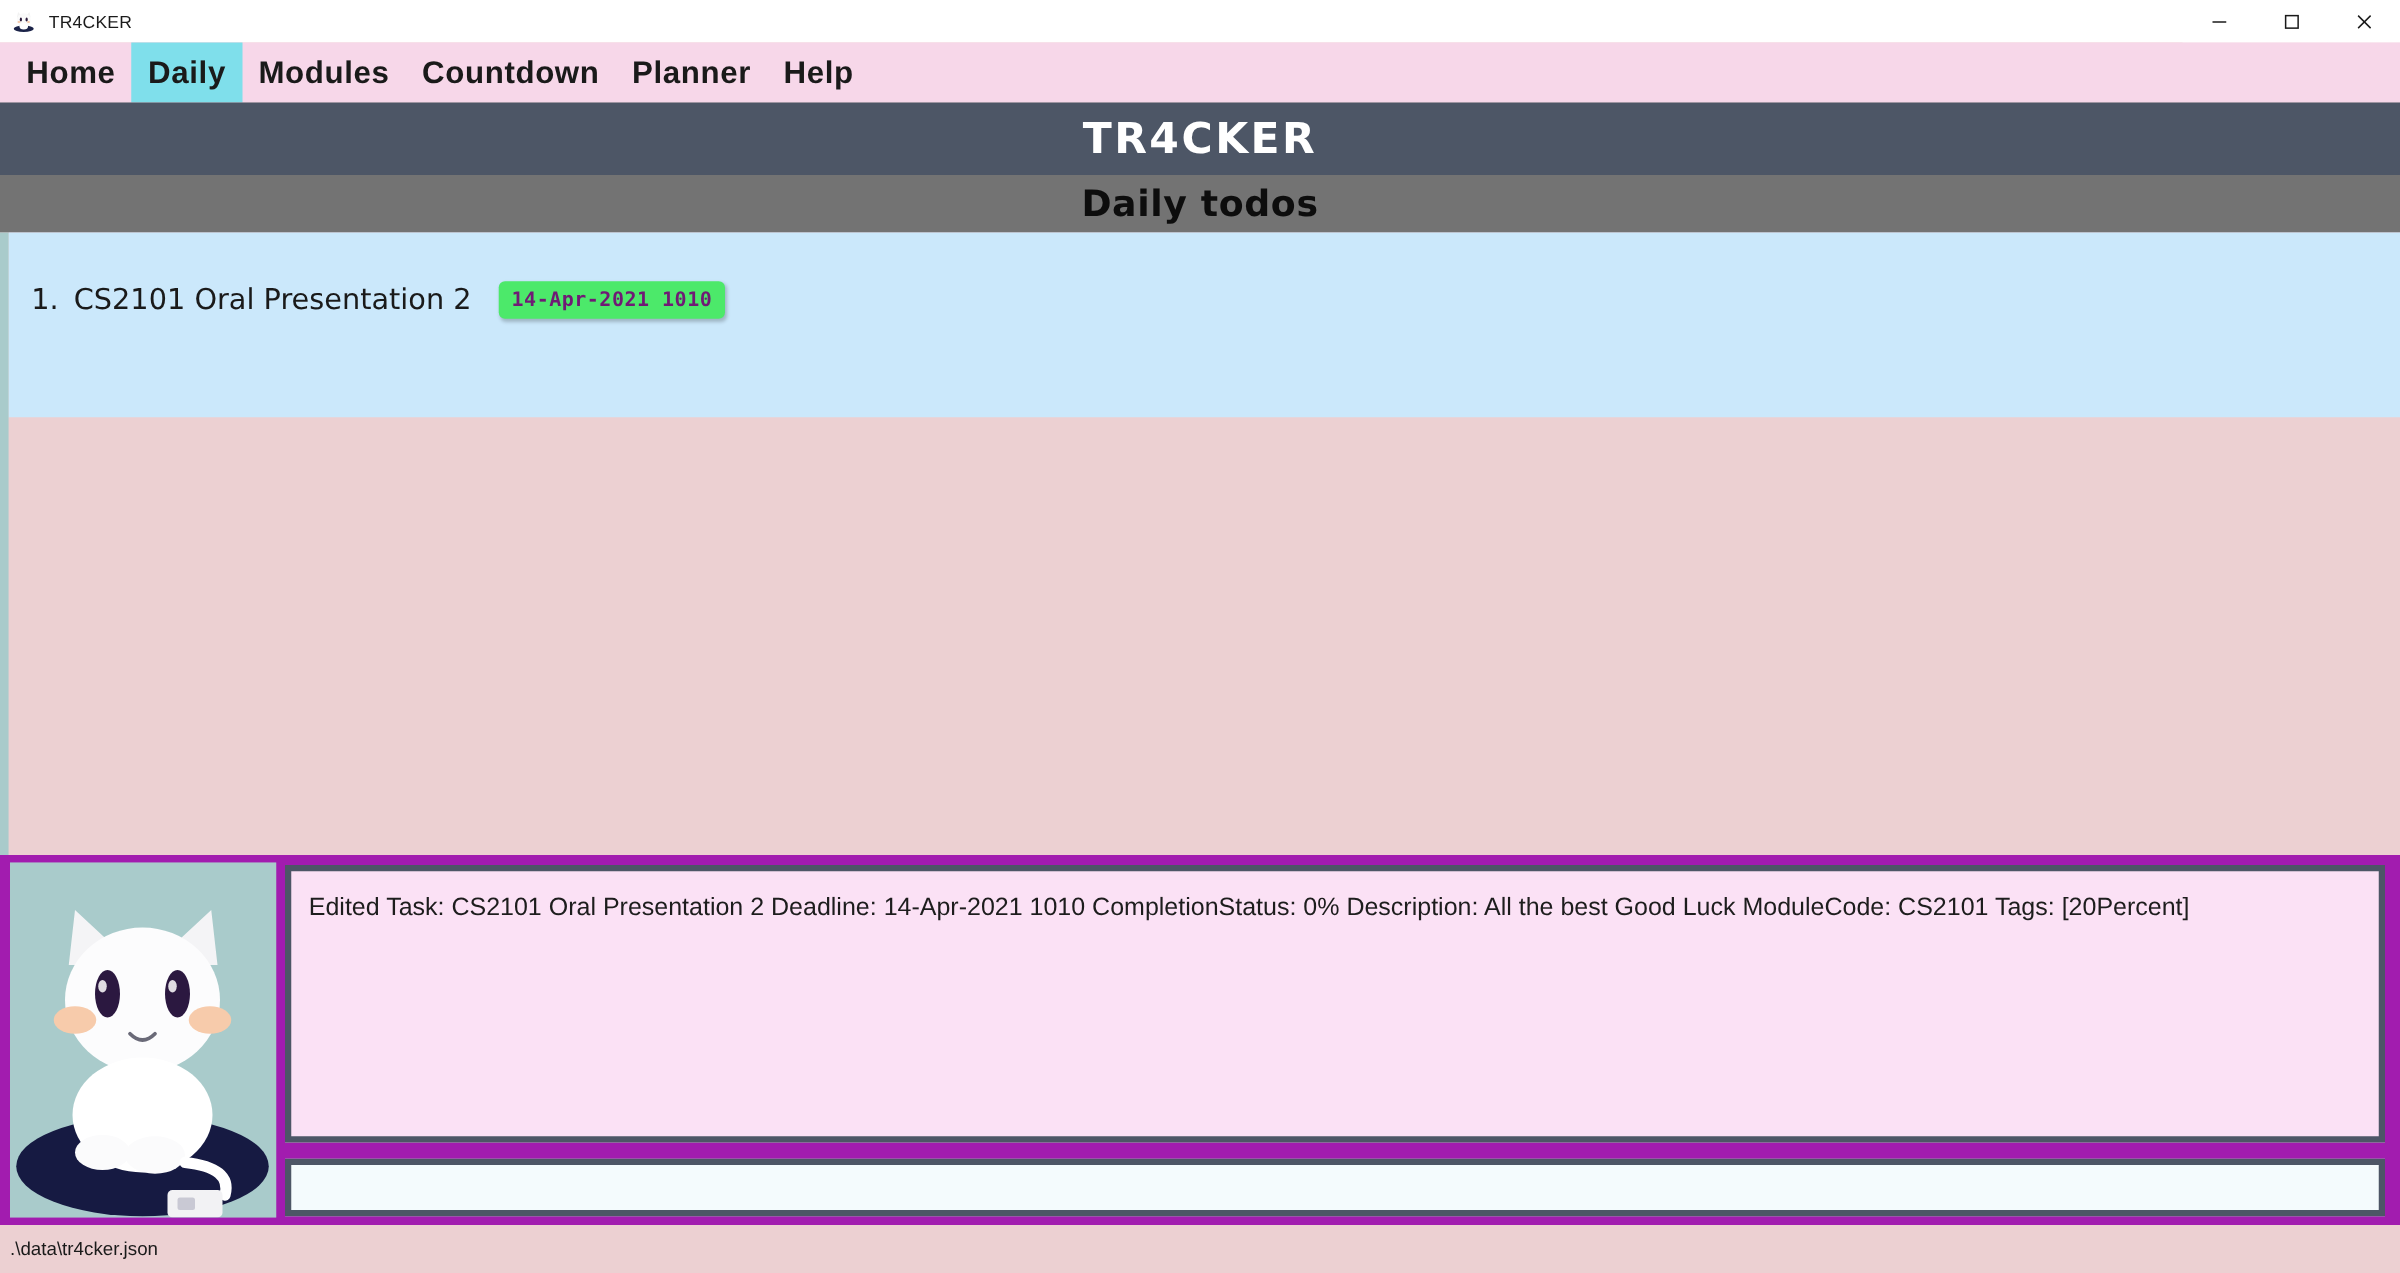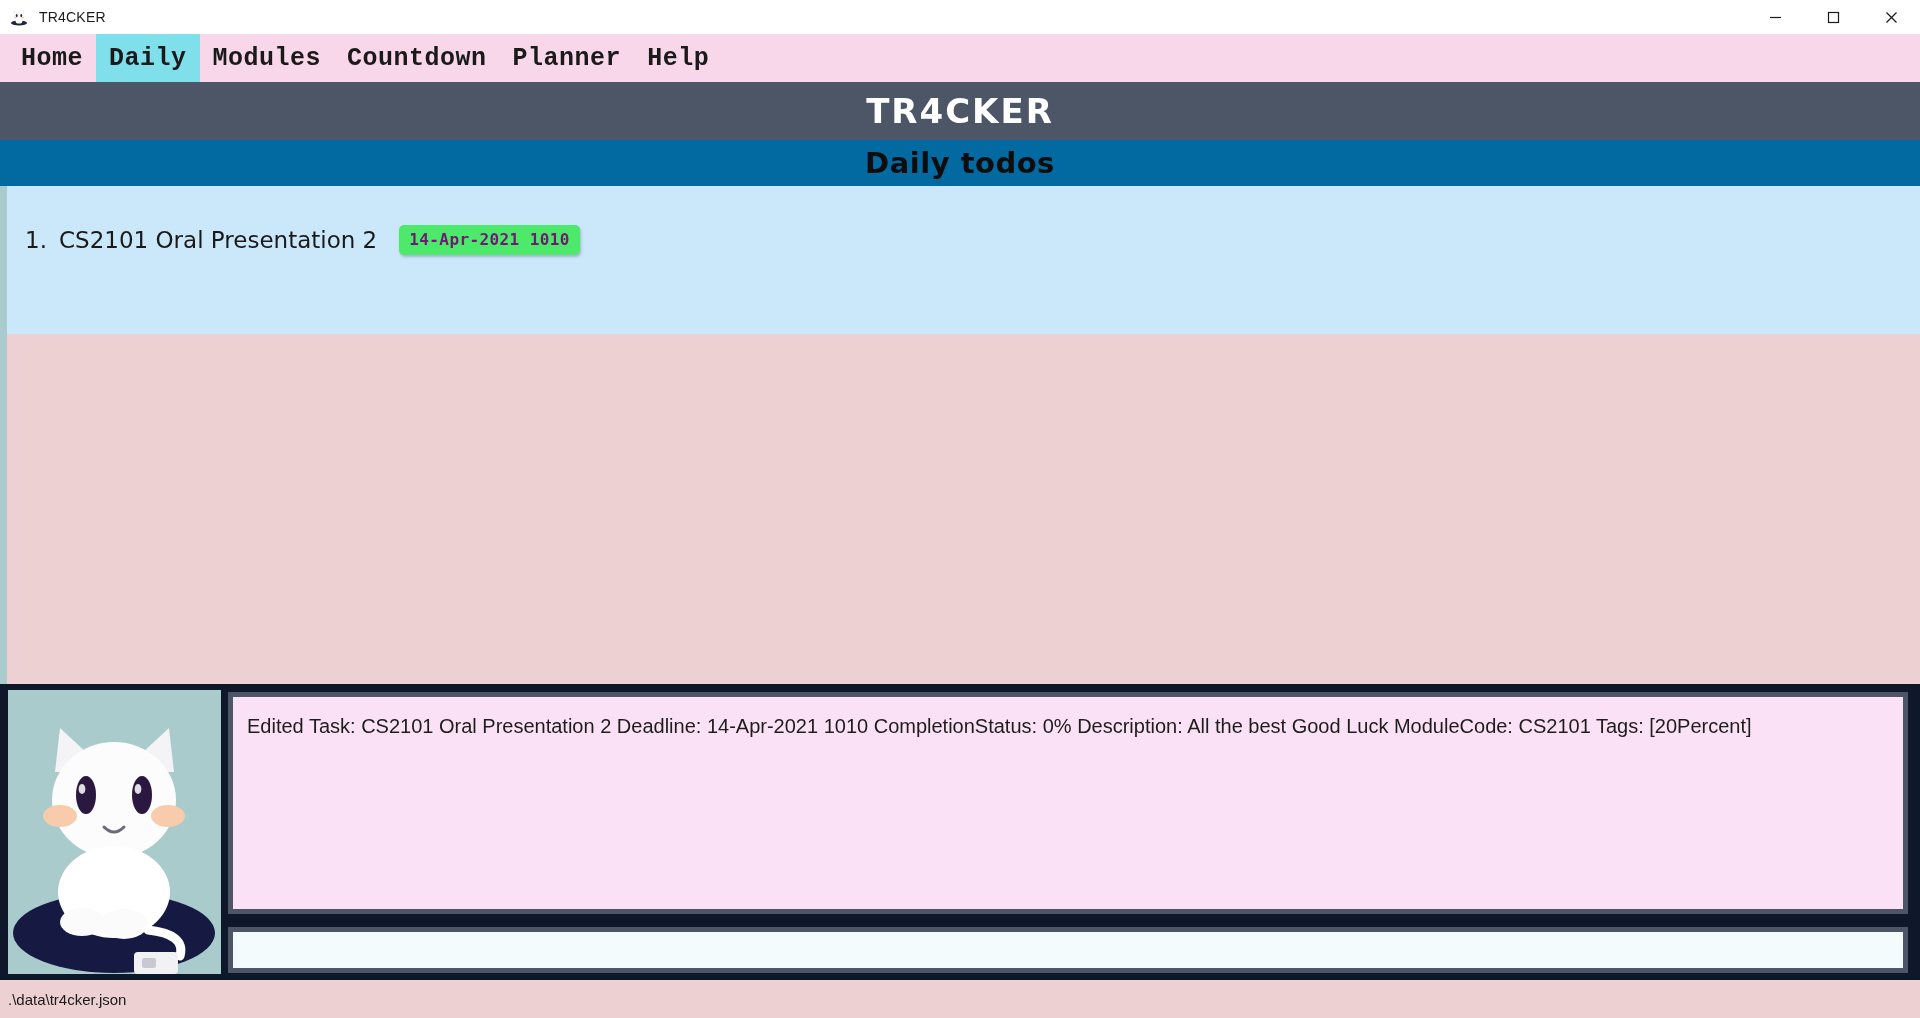--- a/index.html
+++ b/index.html
@@ -61,21 +61,21 @@
     width: 1920px; height: 48px;
     background: #f7d7e9;
     display: flex;
     align-items: stretch;
     padding-left: 8px;
   }
   .menu-item {
     display: flex;
     align-items: center;
     padding: 0 13px;
-    font-family: Liberation Mono, monospace;
+    font-family: Liberation Sans, sans-serif;
     font-weight: bold;
     font-size: 25px;
     color: #1a1a1a;
     letter-spacing: .5px;
     white-space: nowrap;
   }
   .menu-item.selected {
     background: #7fdfeb;
   }
 
@@ -95,21 +95,21 @@
     font-weight: bold;
     font-size: 34px;
     letter-spacing: 2px;
   }
 
   
   .section-banner {
     position: absolute;
     top: 140px; left: 0;
     width: 1920px; height: 46px;
-    background: #0369a1;
+    background: #737373;
     display: flex;
     align-items: center;
     justify-content: center;
   }
   .section-banner-title {
     color: #0d0d0d;
     font-family: "DejaVu Sans", sans-serif;
     font-weight: bold;
     font-size: 29px;
     letter-spacing: .5px;
@@ -173,21 +173,21 @@
     top: 334px; left: 7px;
     width: 1913px; height: 350px;
     background: #ecd0d2;
   }
 
   
   .bottom-section {
     position: absolute;
     top: 684px; left: 0;
     width: 1920px; height: 296px;
-    background: #0f172a;
+    background: #a21caf;
   }
 
   .mascot {
     position: absolute;
     left: 8px; top: 6px;
     width: 213px; height: 284px;
     background: #a9cbcb;
     overflow: hidden;
   }
   .mascot svg { display: block; }

